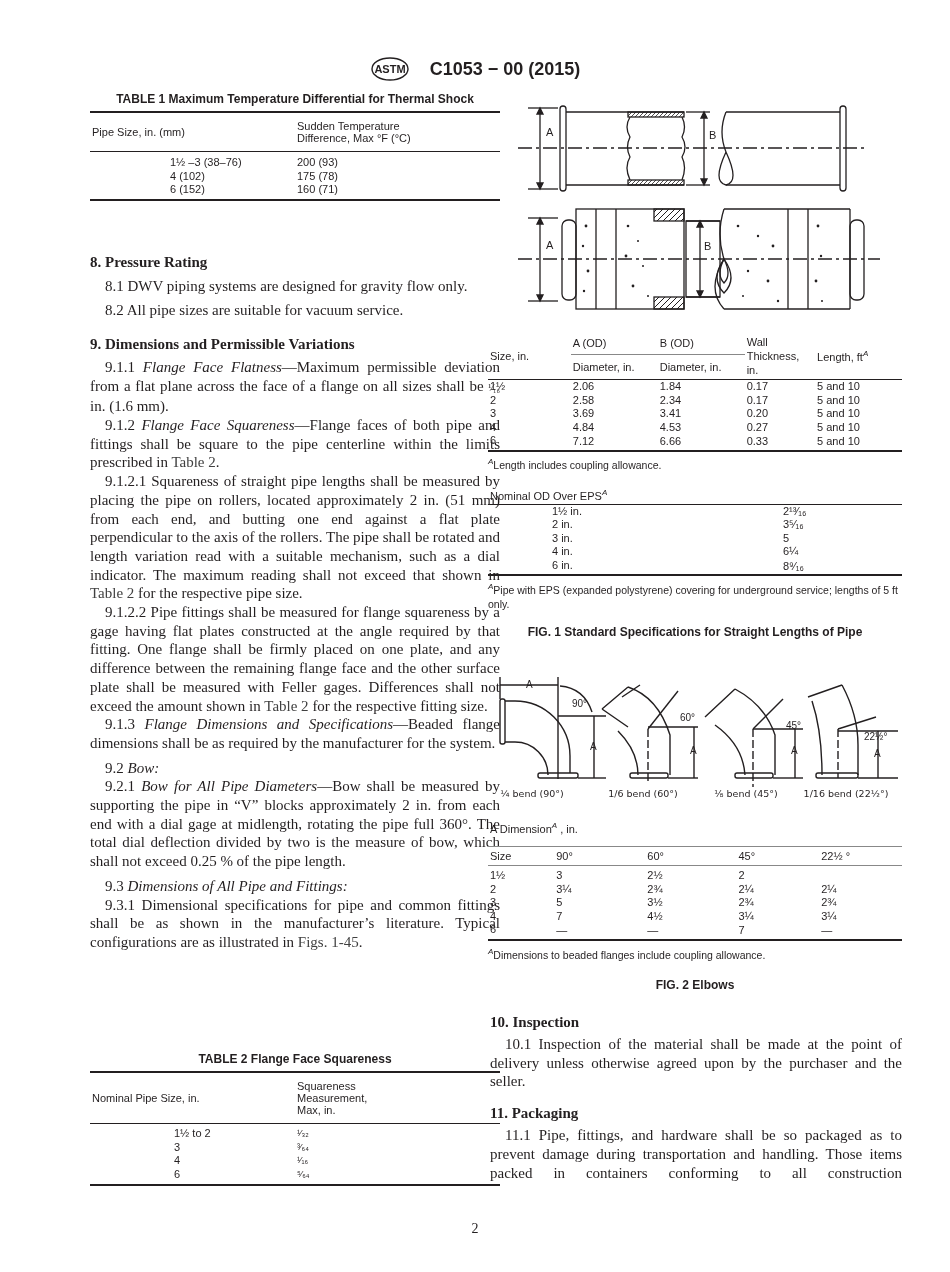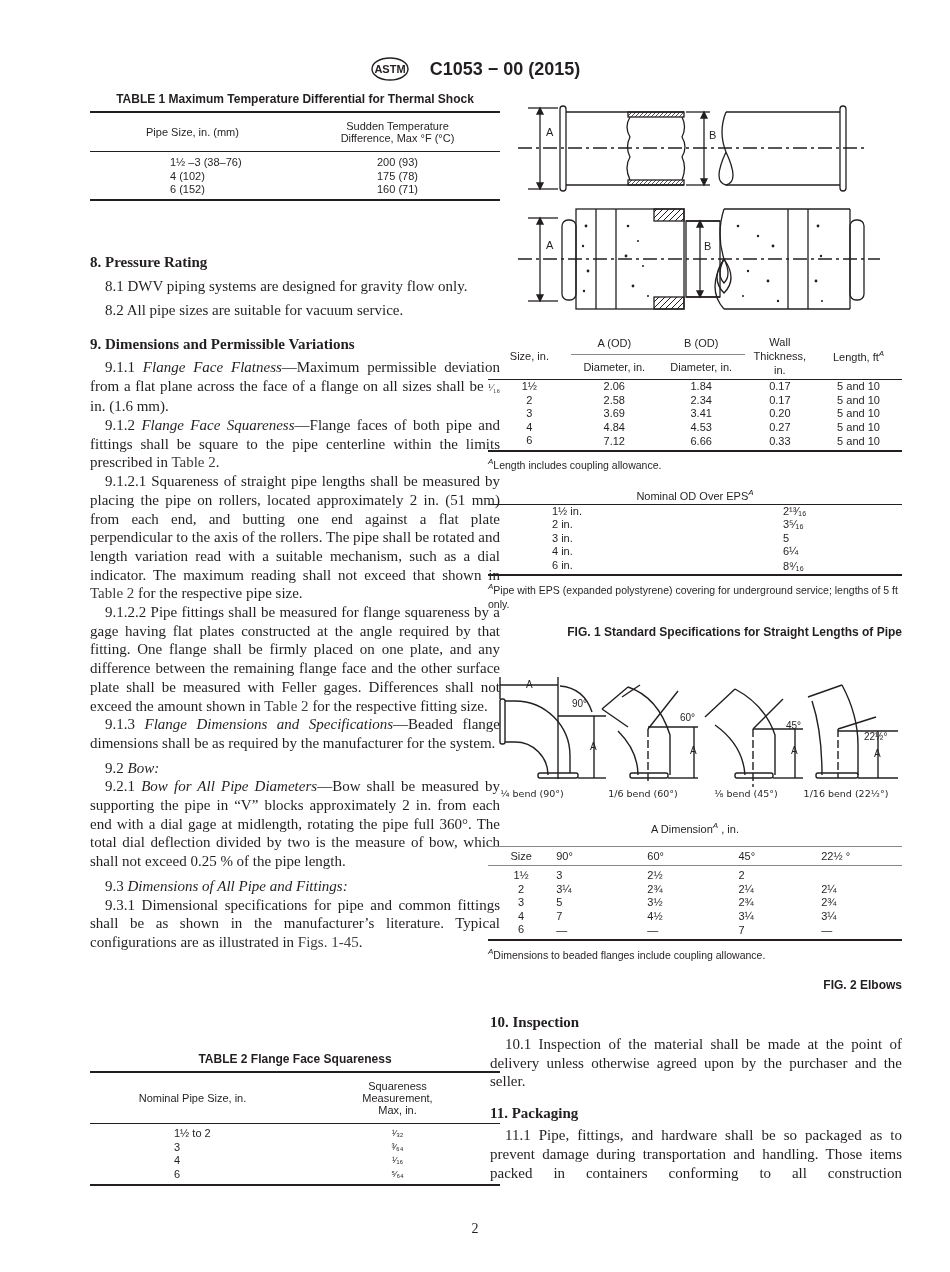--- a/index.html
+++ b/index.html
@@ -15,31 +15,31 @@
 
   
   .tcap { font-family:"Liberation Sans", sans-serif; font-weight:bold; font-size:12px; text-align:center; margin-bottom:5px; }
   table.t { border-collapse:collapse; width:100%; font-family:"Liberation Sans", sans-serif; font-size:11px; }
   table.t th { font-weight:normal; padding:2px 2px; vertical-align:middle; }
   table.t td { padding:0 2px; line-height:13.5px; }
   .toprule { border-top:2px solid #231f20; }
   .botrule { border-bottom:2px solid #231f20; }
   .midrule { border-bottom:1px solid #231f20; }
   .grayrule { border-bottom:1px solid #888; }
-  .c { text-align:center; }
+  .c { text-align:left; }
 
   
   .sec-h { font-family:"Liberation Serif", serif; font-weight:bold; font-size:15px; margin:0; }
   .para { font-family:"Liberation Serif", serif; font-size:15px; line-height:18.7px; text-align:justify; margin:0; text-indent:15px; }
   .para i { font-style:italic; }
   .link { color:#404040; }
   .frac { font-size:10px; }
   .fnote { font-family:"Liberation Sans", sans-serif; font-size:10.5px; line-height:14px; }
   sup.fa { font-style:italic; font-size:8px; }
-  .figcap { font-family:"Liberation Sans", sans-serif; font-weight:bold; font-size:12px; text-align:right; }
+  .figcap { font-family:"Liberation Sans", sans-serif; font-weight:bold; font-size:12px; text-align:center; }
 
   .pageno { position:absolute; top:1221px; left:0; width:950px; text-align:center; font-family:"Liberation Serif", serif; font-size:14px; }
   svg { display:block; }
 </style>
 </head>
 <body>
 
 <div class="header">
   <span class="logo">
     <svg width="40" height="26" viewBox="0 0 40 26">

